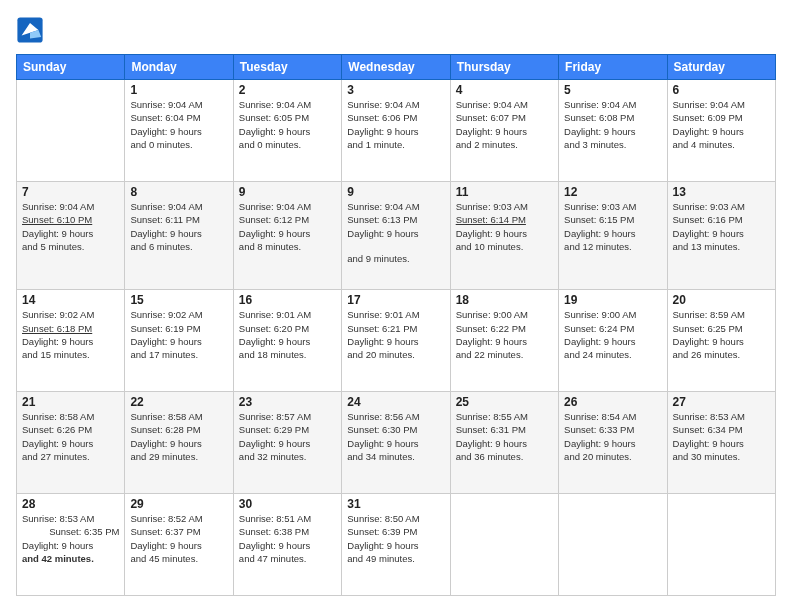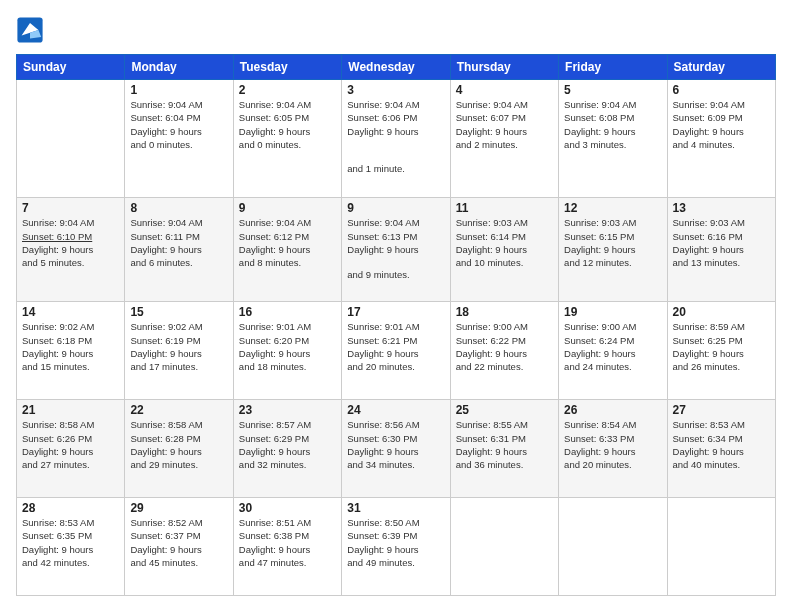--- a/index.html
+++ b/index.html
@@ -85,21 +85,21 @@
     .day-info {
       font-size: 9.5px;
       color: #333;
       line-height: 1.4;
     }
     .empty-cell {
       background: #f9f9f9;
     }
     tr:nth-child(odd) td { background: #fff; }
     tr:nth-child(even) td { background: #f5f5f5; }
-    .calendar thead tr th { background: #1d4ed8; margin-left: 9px; }
+    .calendar thead tr th { background: #3b82f6; margin-left: 9px; }
   </style>
 </head>
 <body>
 
 <div class="page">
   <div class="header">
     <div class="logo">
       <svg class="logo-icon" viewBox="0 0 40 40">
         <rect x="2" y="2" width="36" height="36" rx="4" fill="#1565c0"></rect>
         <polygon points="8,28 20,10 32,20 20,24" fill="white"></polygon>
@@ -148,21 +148,21 @@
               <span style="display: block;">Daylight: 9 hours</span>
               <span style="display: block;">and 0 minutes.</span>
             </div>
           </td>
           <td>
             <span class="day-number">3</span>
             <div class="day-info">
               <span style="display: block;">Sunrise: 9:04 AM</span>
               <span style="display: block;">Sunset: 6:06 PM</span>
               <span style="display: block;">Daylight: 9 hours</span>
-              <span style="display: block; margin-top: 24px;">and 1 minute.</span>
+              <span style="display: block;">and 1 minute.</span>
             </div>
           </td>
           <td>
             <span class="day-number">4</span>
             <div class="day-info">
               <span style="display: block;">Sunrise: 9:04 AM</span>
               <span style="display: block;">Sunset: 6:07 PM</span>
               <span style="display: block;">Daylight: 9 hours</span>
               <span style="display: block;">and 2 minutes.</span>
             </div>
@@ -220,21 +220,21 @@
               <span style="display: block;">Sunrise: 9:04 AM</span>
               <span style="display: block;">Sunset: 6:13 PM</span>
               <span style="display: block;">Daylight: 9 hours</span>
               <span style="display: block; margin-top: 12px;">and 9 minutes.</span>
             </div>
           </td>
           <td>
             <span class="day-number">11</span>
             <div class="day-info">
               <span style="display: block;">Sunrise: 9:03 AM</span>
-              <span style="display: block;">Sunset: 6:14 PM</span>
+              <span style="display: block; text-decoration: underline;">Sunset: 6:14 PM</span>
               <span style="display: block;">Daylight: 9 hours</span>
               <span style="display: block;">and 10 minutes.</span>
             </div>
           </td>
           <td>
             <span class="day-number">12</span>
             <div class="day-info">
               <span style="display: block;">Sunrise: 9:03 AM</span>
               <span style="display: block;">Sunset: 6:15 PM</span>
               <span style="display: block;">Daylight: 9 hours</span>
@@ -249,21 +249,21 @@
               <span style="display: block;">Daylight: 9 hours</span>
               <span style="display: block;">and 13 minutes.</span>
             </div>
           </td>
         </tr>
         <tr>
           <td>
             <span class="day-number">14</span>
             <div class="day-info">
               <span style="display: block;">Sunrise: 9:02 AM</span>
-              <span style="display: block;">Sunset: 6:18 PM</span>
+              <span style="display: block; text-decoration: underline;">Sunset: 6:18 PM</span>
               <span style="display: block;">Daylight: 9 hours</span>
               <span style="display: block;">and 15 minutes.</span>
             </div>
           </td>
           <td>
             <span class="day-number">15</span>
             <div class="day-info">
               <span style="display: block;">Sunrise: 9:02 AM</span>
               <span style="display: block;">Sunset: 6:19 PM</span>
               <span style="display: block;">Daylight: 9 hours</span>
@@ -370,32 +370,32 @@
               <span style="display: block;">Daylight: 9 hours</span>
               <span style="display: block;">and 20 minutes.</span>
             </div>
           </td>
           <td>
             <span class="day-number">27</span>
             <div class="day-info">
               <span style="display: block;">Sunrise: 8:53 AM</span>
               <span style="display: block;">Sunset: 6:34 PM</span>
               <span style="display: block;">Daylight: 9 hours</span>
-              <span style="display: block;">and 40 minutes.</span>
+              <span style="display: block;">and 30 minutes.</span>
             </div>
           </td>
         </tr>
         <tr>
           <td>
             <span class="day-number">28</span>
             <div class="day-info">
               <span style="display: block;">Sunrise: 8:53 AM</span>
-              <span style="display: block;">Sunset: 6:35 PM</span>
-              <span style="display: block;">Daylight: 9 hours</span>
-              <span style="display: block;">and 42 minutes.</span>
+              <span style="display: block; text-align: right;">Sunset: 6:35 PM</span>
+              <span style="display: block;">Daylight: 9 hours</span>
+              <span style="display: block; font-weight: bold;">and 42 minutes.</span>
             </div>
           </td>
           <td>
             <span class="day-number">29</span>
             <div class="day-info">
               <span style="display: block;">Sunrise: 8:52 AM</span>
               <span style="display: block;">Sunset: 6:37 PM</span>
               <span style="display: block;">Daylight: 9 hours</span>
               <span style="display: block;">and 45 minutes.</span>
             </div>

